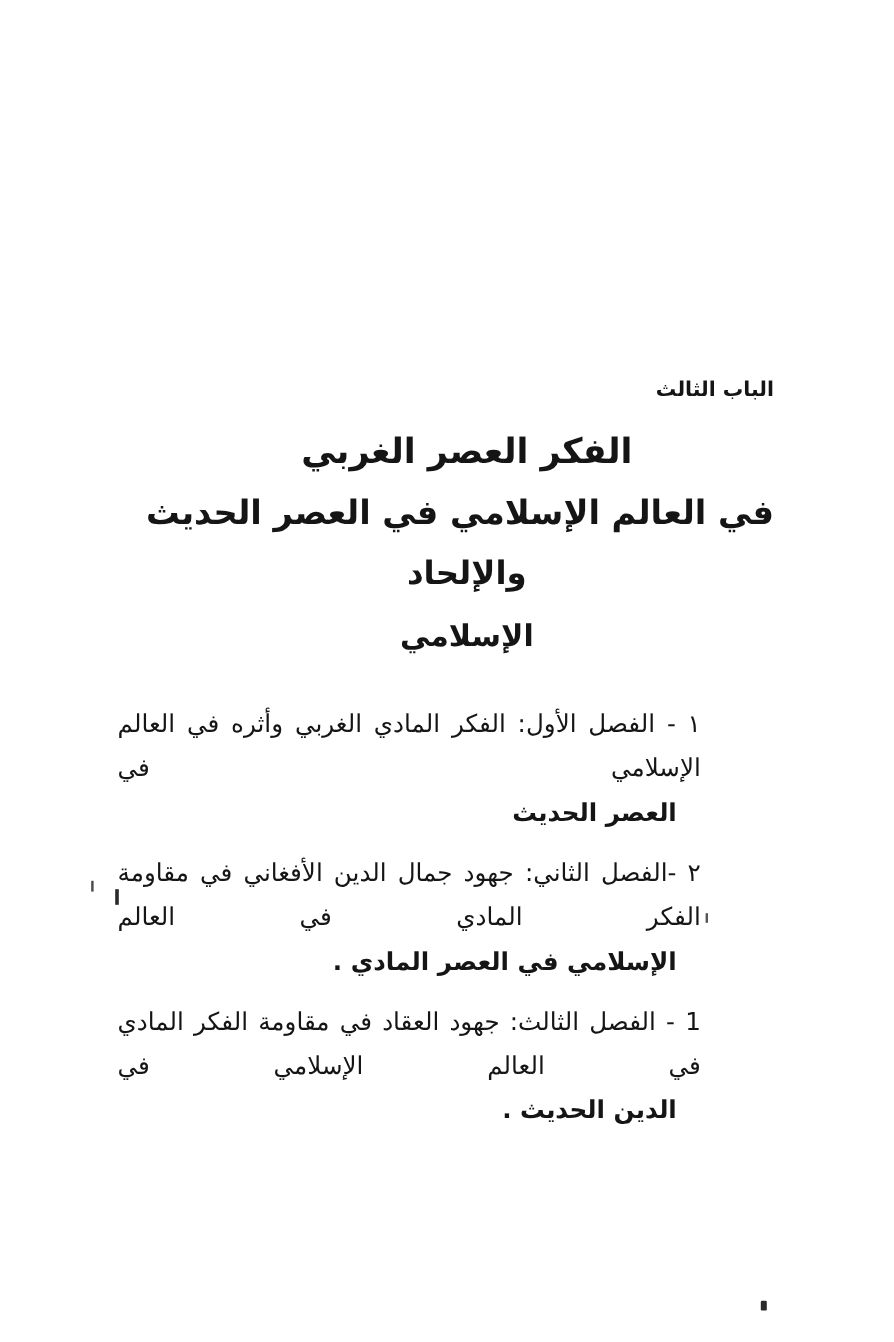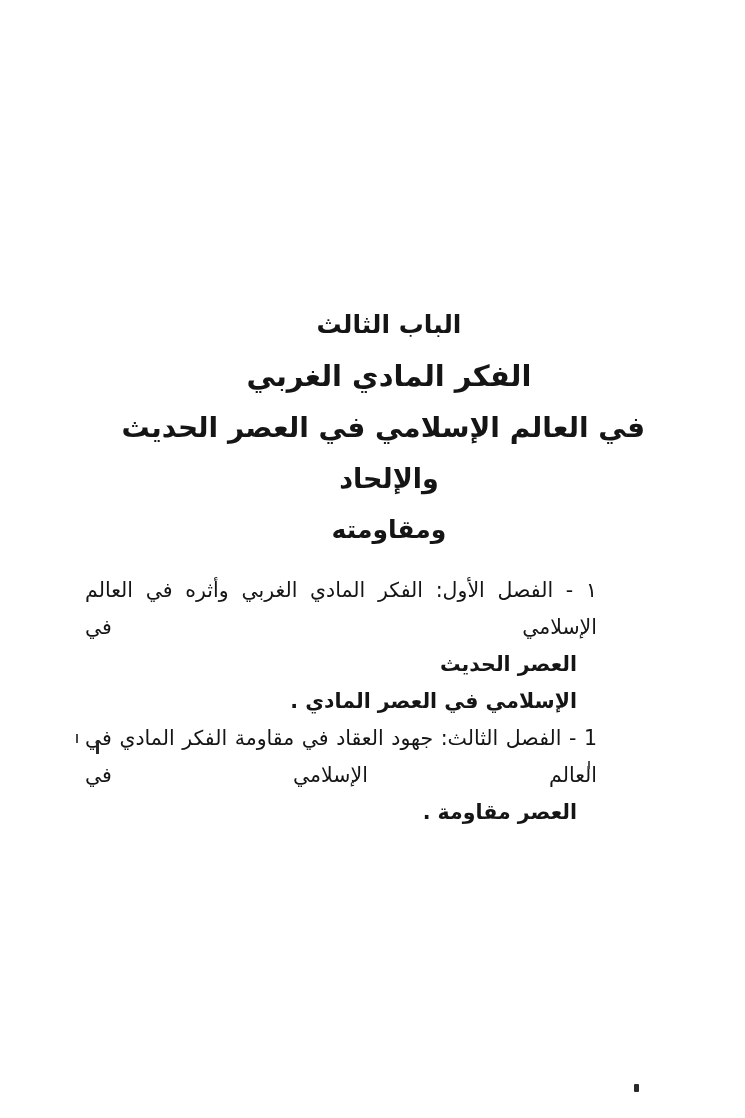--- a/index.html
+++ b/index.html
@@ -23,35 +23,35 @@
   }
   .headings {
     position: absolute;
     top: 300px;
     left: 133px;
     width: 512px;
     text-align: center;
     direction: rtl;
   }
   .h-line { font-weight: bold; white-space: nowrap; }
-  .h-part  { font-size: 25px; line-height: 50px; }
+  .h-part  { font-size: 17px; line-height: 50px; text-align: right; }
   .h-title1{ font-size: 29px; line-height: 52px; }
   .h-title2{ font-size: 27px; line-height: 50px; }
   .h-title3{ font-size: 28px; line-height: 52px; }
   .h-title4{ font-size: 25px; line-height: 51px; }
   .items {
     position: absolute;
     top: 572px;
     left: 85px;
     width: 512px;
     direction: rtl;
     font-size: 20.5px;
     line-height: 37px;
   }
-  .item { margin: 0; }
+  .item { margin: 13px; }
   .item-line1 {
     text-align: justify;
     text-align-last: justify;
     white-space: nowrap-off;
   }
   .item-line2 {
     text-align: right;
     padding-right: 20px;
     font-weight: bold;
   }
@@ -64,37 +64,38 @@
   .artifact-tick3 { left: 588px; top: 761px;  width: 2px; height: 8px; background:#555555; }
   .artifact-speck { left: 634px; top: 1084px; width: 5px; height: 8px; border-radius: 1px; }
 </style>
 </head>
 <body>
 
 <div class="page">
 
   <div class="headings">
     <div class="h-line h-part">الباب الثالث</div>
-    <div class="h-line h-title1">الفكر المادي الغربي</div>
+    <div class="h-line h-title1">الفكر العصر الغربي</div>
     <div class="h-line h-title3">في العالم الإسلامي في العصر الحديث</div>
     <div class="h-line h-title2">والإلحاد</div>
-    <div class="h-line h-title4">ومقاومته</div>
+    <div class="h-line h-title4">الإسلامي</div>
   </div>
 
   <div class="items">
     <div class="item">
       <div class="item-line1">١ - الفصل الأول: الفكر المادي الغربي وأثره في العالم الإسلامي في</div>
       <div class="item-line2">العصر الحديث</div>
     </div>
     <div class="item">
+      <div class="item-line1">٢ -الفصل الثاني: جهود جمال الدين الأفغاني في مقاومة الفكر المادي في العالم</div>
       <div class="item-line2">الإسلامي في العصر المادي .</div>
     </div>
     <div class="item">
       <div class="item-line1">1 - الفصل الثالث: جهود العقاد في مقاومة الفكر المادي في العالم الإسلامي في</div>
-      <div class="item-line2">العصر مقاومة .</div>
+      <div class="item-line2">الدين الحديث .</div>
     </div>
   </div>
 
   <div class="artifact artifact-tick1"></div>
   <div class="artifact artifact-tick2"></div>
   <div class="artifact artifact-tick3"></div>
   <div class="artifact artifact-speck"></div>
 
 </div>
 

